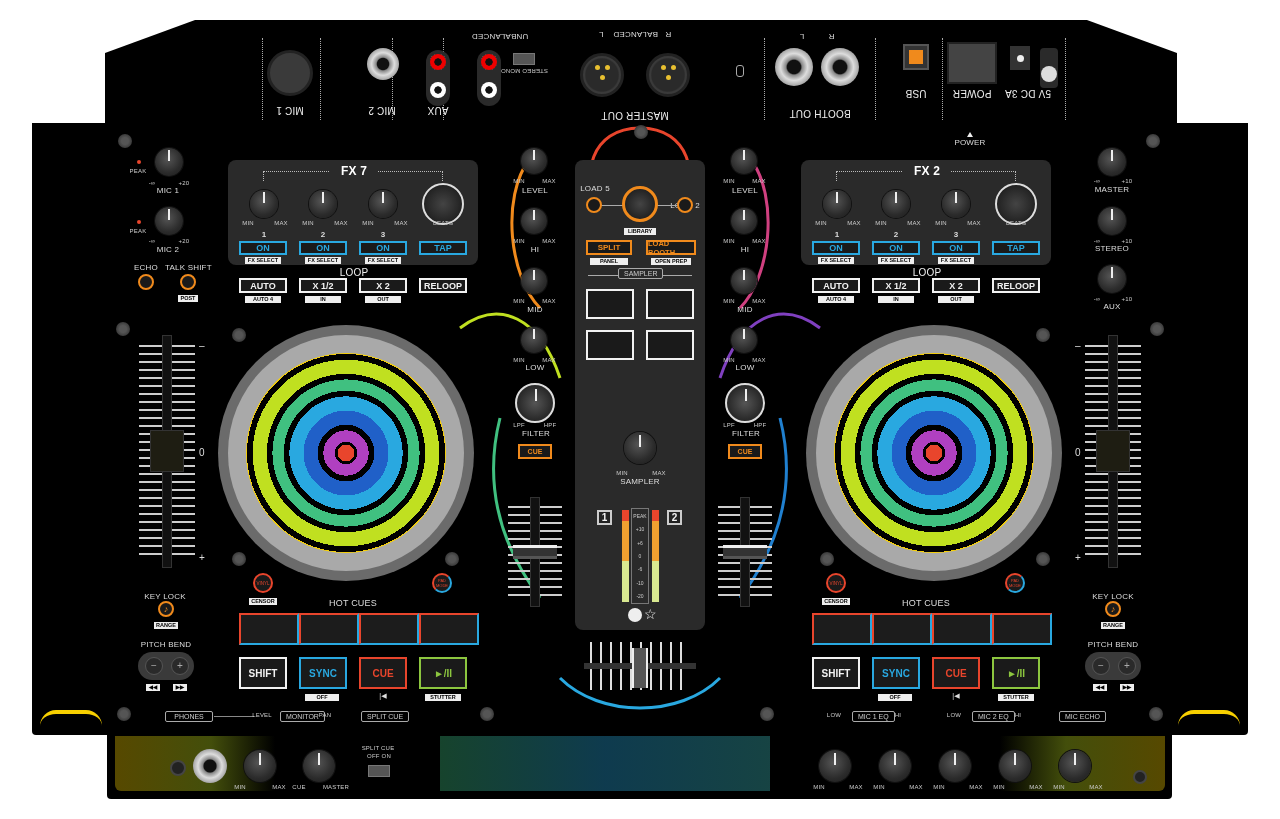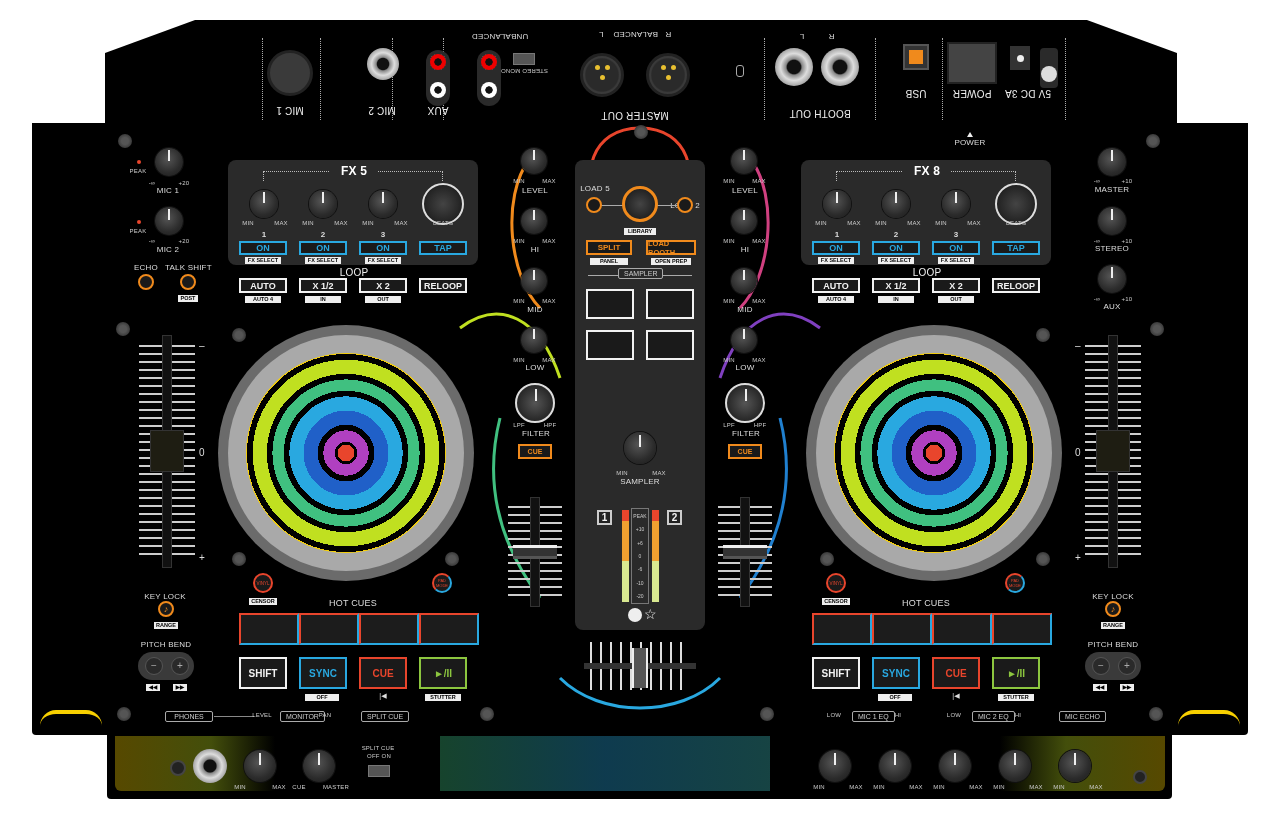--- a/index.html
+++ b/index.html
@@ -169,21 +169,21 @@
 <div class="lbl lbl-sm" style="left:1090px;top:238px;width:14px">-∞</div>
 <div class="lbl lbl-sm" style="left:1120px;top:238px;width:14px">+10</div>
 <div class="lbl" style="left:1092px;top:244px;width:40px">STEREO</div>
 <div class="knob" style="left:1098px;top:265px;width:28px;height:28px"></div>
 <div class="lbl lbl-sm" style="left:1090px;top:296px;width:14px">-∞</div>
 <div class="lbl lbl-sm" style="left:1120px;top:296px;width:14px">+10</div>
 <div class="lbl" style="left:1092px;top:302px;width:40px">AUX</div>
 
 <div class="panel" style="left:228px;top:160px;width:250px;height:105px"></div>
 <div class="abs" style="left:263px;top:171px;width:180px;height:10px;border:1px dotted #bbb;border-bottom:none"></div>
-<div class="lbl" style="left:330px;top:164px;width:48px;font-size:12px;font-weight:bold;background:#2a2a2a;color:#fff">FX 5</div>
+<div class="lbl" style="left:330px;top:164px;width:48px;font-size:12px;font-weight:bold;background:#2a2a2a;color:#fff">FX 7</div>
 <div class="knob" style="left:250px;top:190px;width:28px;height:28px"></div>
 <div class="knob" style="left:309px;top:190px;width:28px;height:28px"></div>
 <div class="knob" style="left:369px;top:190px;width:28px;height:28px"></div>
 <div class="lbl lbl-sm" style="left:240px;top:220px;width:16px">MIN</div>
 <div class="lbl lbl-sm" style="left:272px;top:220px;width:18px">MAX</div>
 <div class="lbl lbl-sm" style="left:300px;top:220px;width:16px">MIN</div>
 <div class="lbl lbl-sm" style="left:332px;top:220px;width:18px">MAX</div>
 <div class="lbl lbl-sm" style="left:360px;top:220px;width:16px">MIN</div>
 <div class="lbl lbl-sm" style="left:392px;top:220px;width:18px">MAX</div>
 <div class="lbl" style="left:258px;top:230px;width:12px;font-weight:bold">1</div>
@@ -203,21 +203,21 @@
 <div class="btn btn-white" style="left:239px;top:278px;width:48px;height:15px">AUTO</div>
 <div class="btn btn-white" style="left:299px;top:278px;width:48px;height:15px">X 1/2</div>
 <div class="btn btn-white" style="left:359px;top:278px;width:48px;height:15px">X 2</div>
 <div class="btn btn-white" style="left:419px;top:278px;width:48px;height:15px">RELOOP</div>
 <div class="tag" style="left:245px;top:296px;width:36px">AUTO 4</div>
 <div class="tag" style="left:305px;top:296px;width:36px">IN</div>
 <div class="tag" style="left:365px;top:296px;width:36px">OUT</div>
 
 <div class="panel" style="left:801px;top:160px;width:250px;height:105px"></div>
 <div class="abs" style="left:836px;top:171px;width:180px;height:10px;border:1px dotted #bbb;border-bottom:none"></div>
-<div class="lbl" style="left:903px;top:164px;width:48px;font-size:12px;font-weight:bold;background:#2a2a2a;color:#fff">FX 8</div>
+<div class="lbl" style="left:903px;top:164px;width:48px;font-size:12px;font-weight:bold;background:#2a2a2a;color:#fff">FX 2</div>
 <div class="knob" style="left:823px;top:190px;width:28px;height:28px"></div>
 <div class="knob" style="left:882px;top:190px;width:28px;height:28px"></div>
 <div class="knob" style="left:942px;top:190px;width:28px;height:28px"></div>
 <div class="lbl lbl-sm" style="left:813px;top:220px;width:16px">MIN</div>
 <div class="lbl lbl-sm" style="left:845px;top:220px;width:18px">MAX</div>
 <div class="lbl lbl-sm" style="left:873px;top:220px;width:16px">MIN</div>
 <div class="lbl lbl-sm" style="left:905px;top:220px;width:18px">MAX</div>
 <div class="lbl lbl-sm" style="left:933px;top:220px;width:16px">MIN</div>
 <div class="lbl lbl-sm" style="left:965px;top:220px;width:18px">MAX</div>
 <div class="lbl" style="left:831px;top:230px;width:12px;font-weight:bold">1</div>

